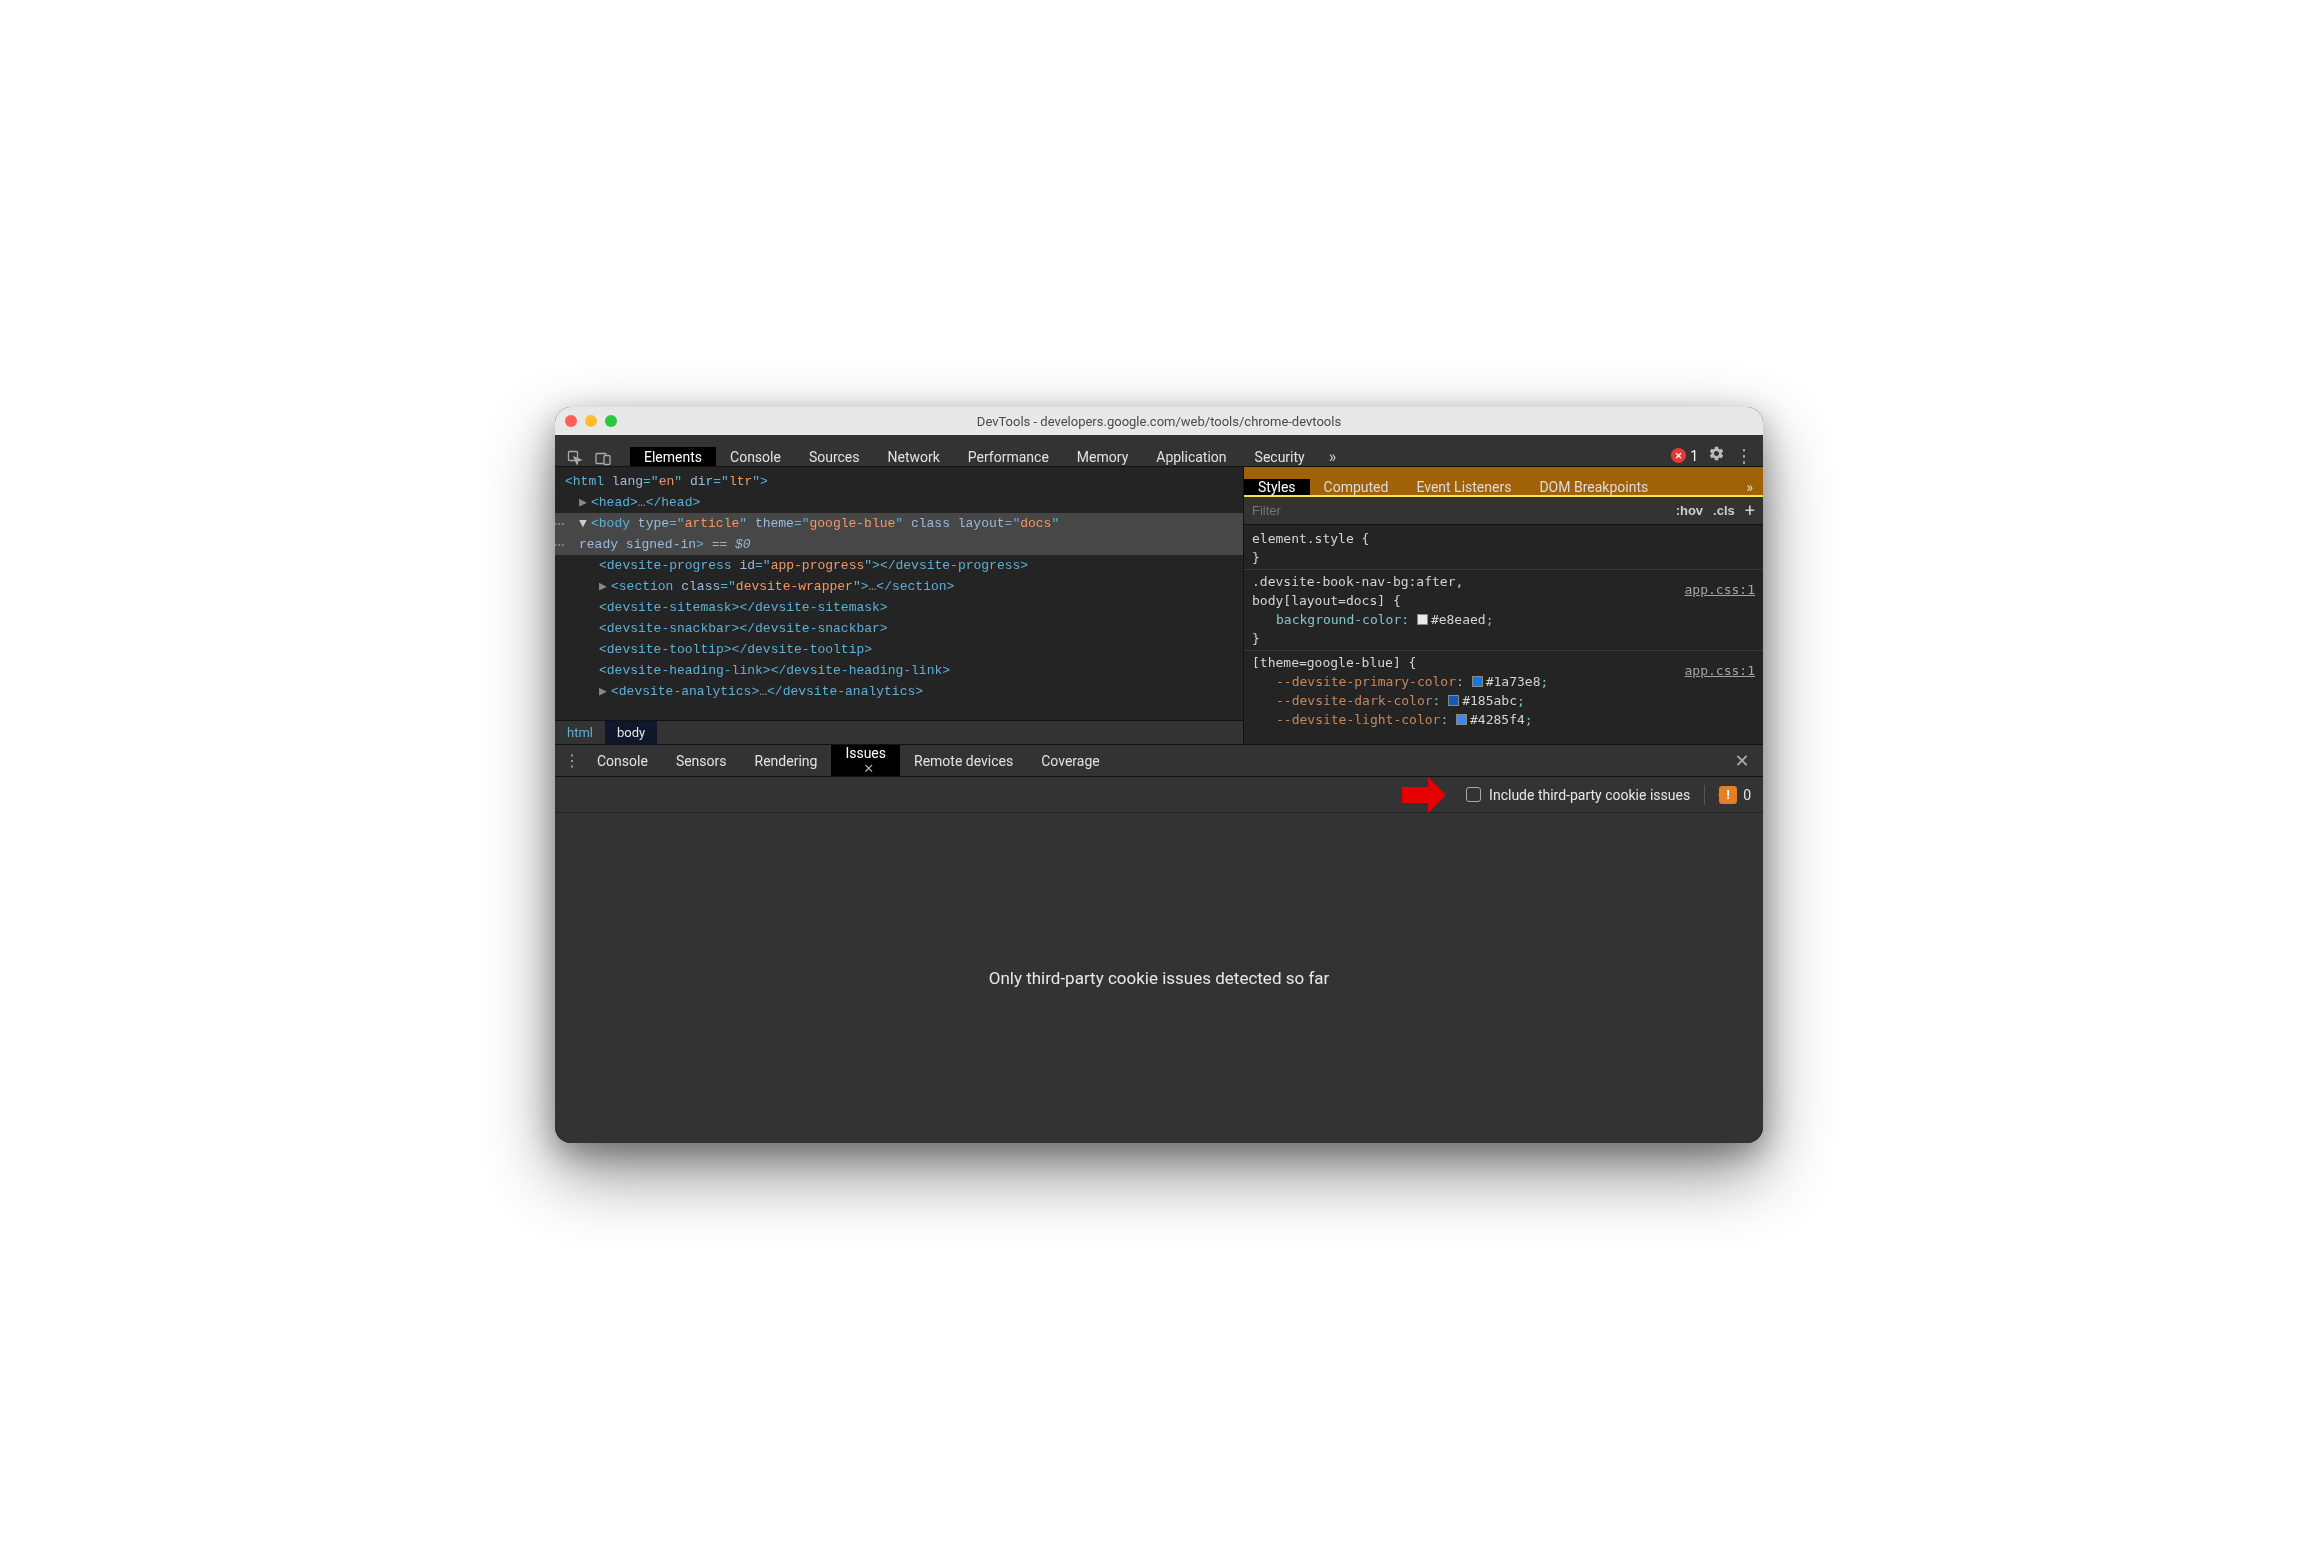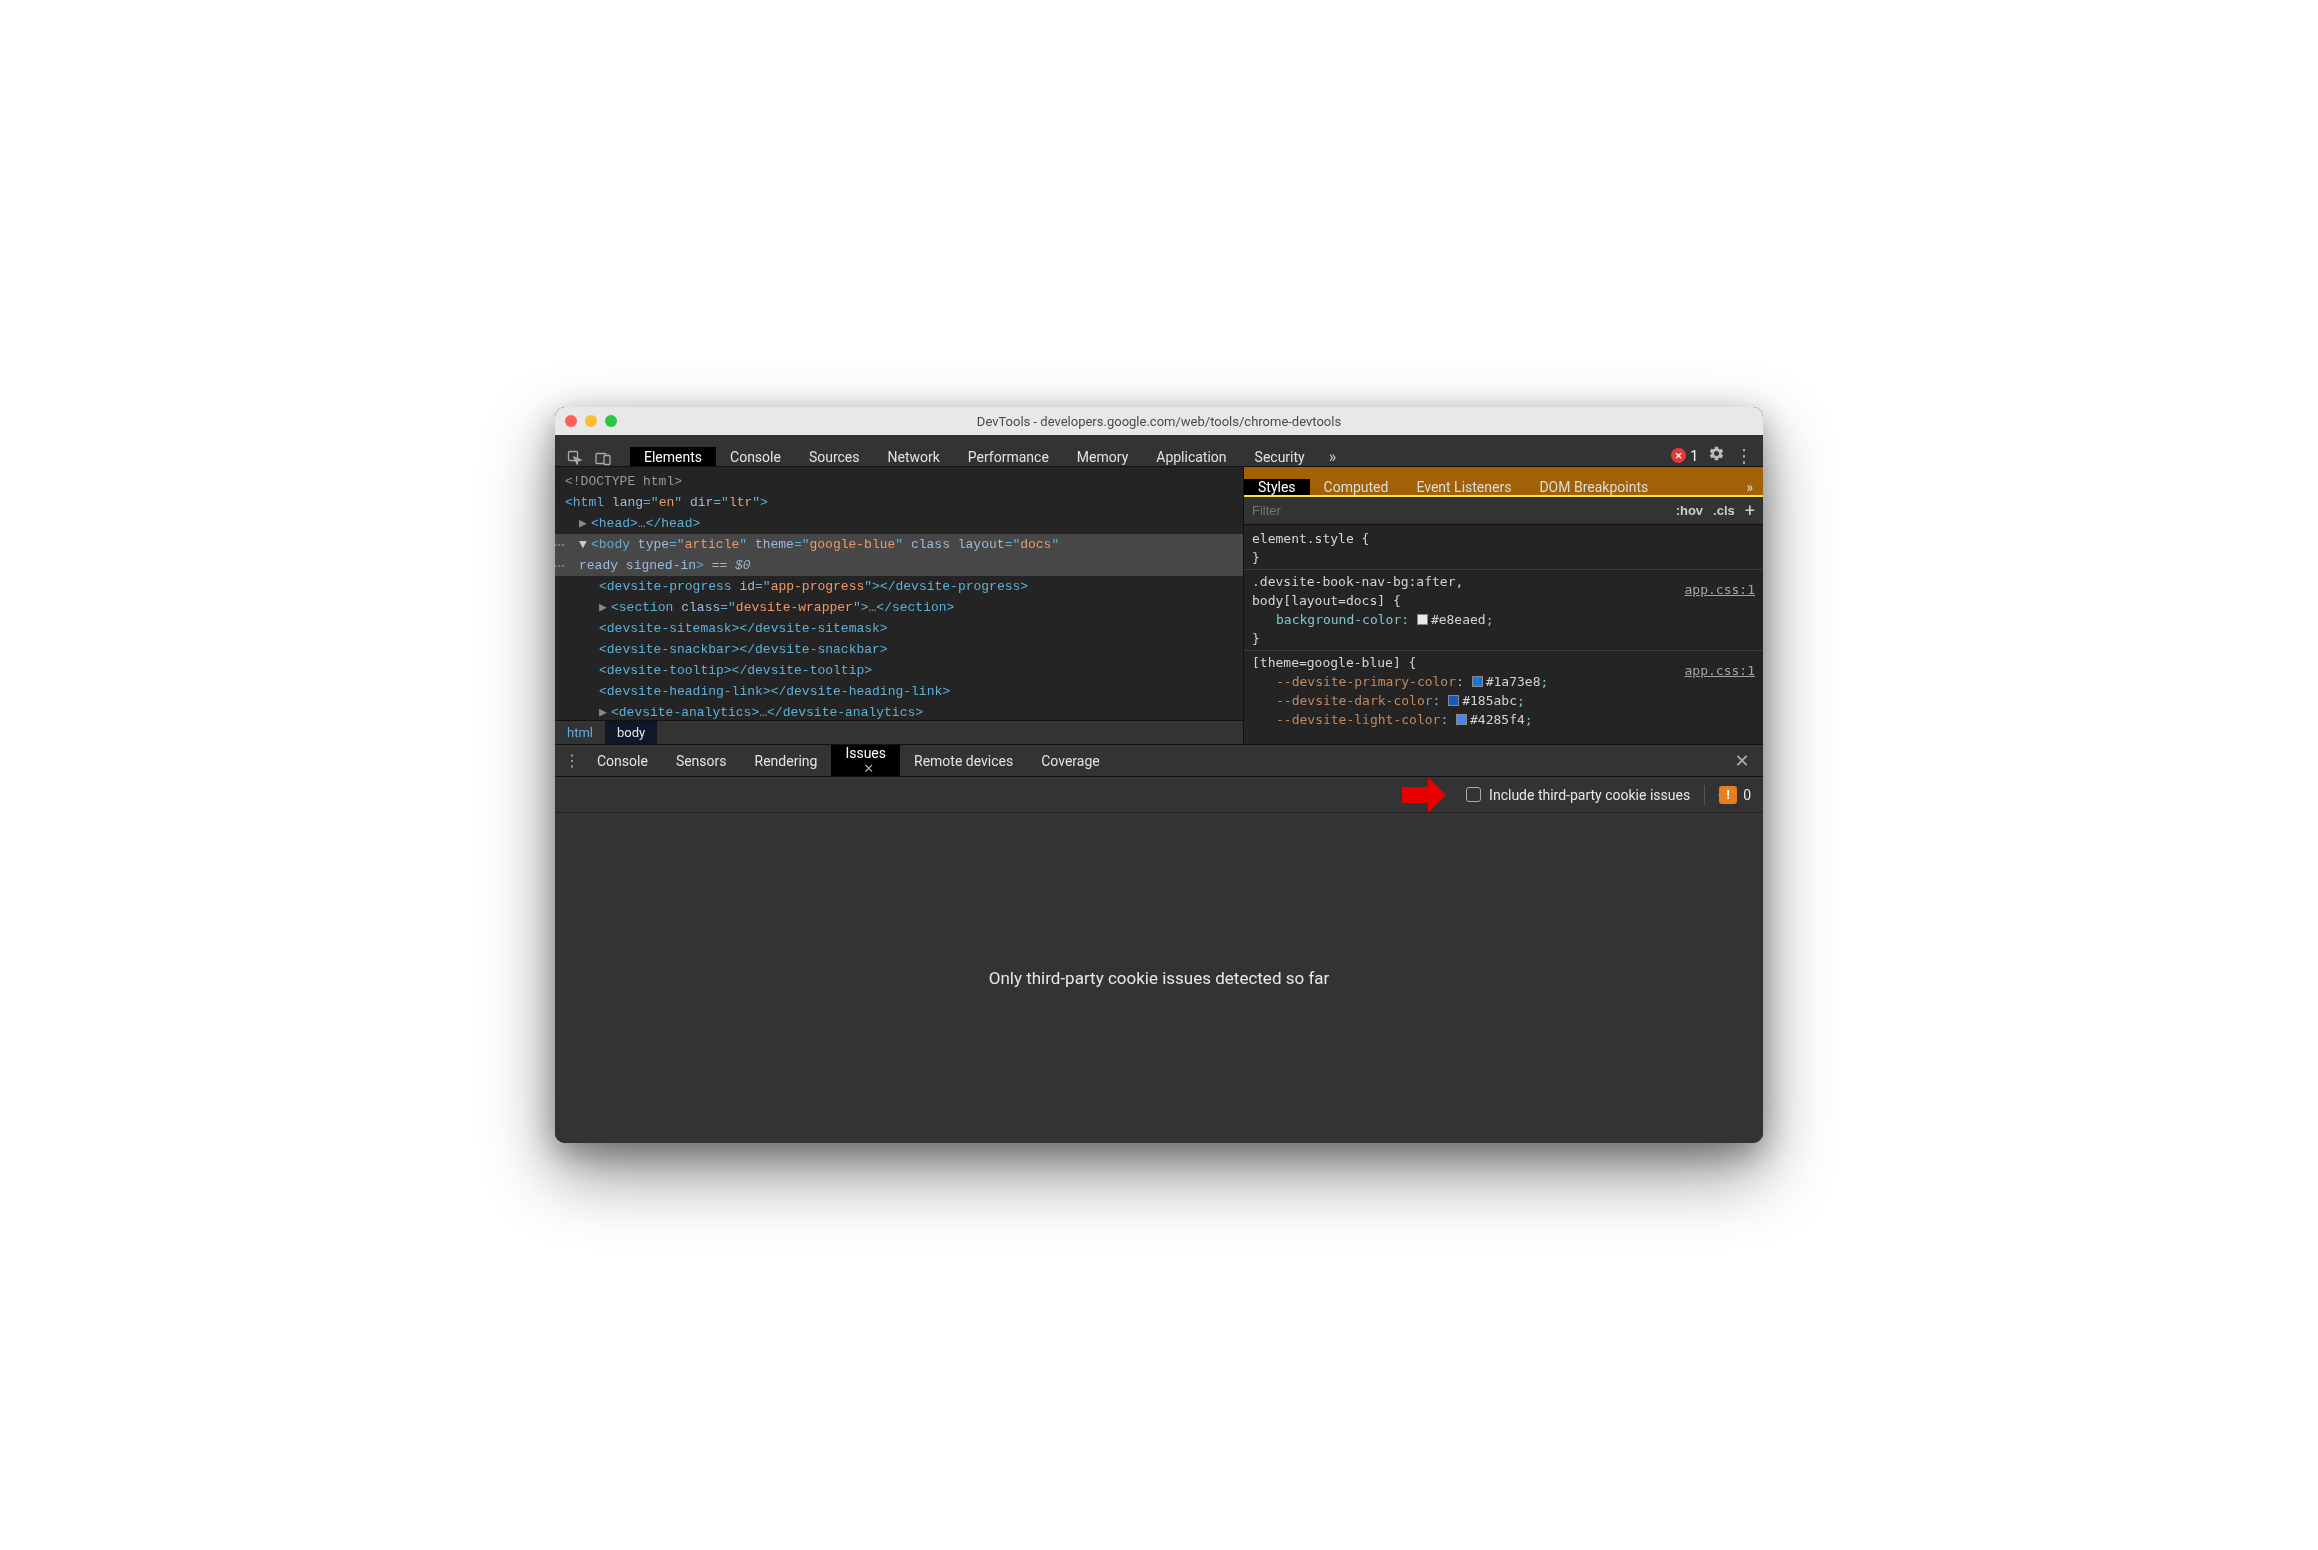--- a/index.html
+++ b/index.html
@@ -7,21 +7,21 @@
   background: #fff;
   font-family: -apple-system, BlinkMacSystemFont, "Segoe UI", Roboto, sans-serif;
   display: flex;
   align-items: center;
   justify-content: center;
   min-height: 100vh;
 }
 .window {
   width: 1208px;
   background: #242424;
-  border-radius: 10px;
+  border-radius: 16px;
   overflow: hidden;
   box-shadow: 0 30px 70px rgba(0,0,0,0.45), 0 10px 30px rgba(0,0,0,0.3);
   position: relative;
 }
 .titlebar {
   height: 28px;
   background: #e8e8e8;
   display: flex;
   align-items: center;
   position: relative;
@@ -228,21 +228,20 @@
             <path d="M19.14 12.94c.04-.3.06-.61.06-.94 0-.32-.02-.64-.07-.94l2.03-1.58c.18-.14.23-.41.12-.61l-1.92-3.32c-.12-.22-.37-.29-.59-.22l-2.39.96c-.5-.38-1.03-.7-1.62-.94l-.36-2.54c-.04-.24-.24-.41-.48-.41h-3.84c-.24 0-.43.17-.47.41l-.36 2.54c-.59.24-1.13.57-1.62.94l-2.39-.96c-.22-.08-.47 0-.59.22L2.74 8.87c-.12.21-.08.47.12.61l2.03 1.58c-.05.3-.07.63-.07.94 0 .31.02.64.06.94l-2.03 1.58c-.18.14-.23.41-.12.61l1.92 3.32c.12.22.37.29.59.22l2.39-.96c.5.38 1.03.7 1.62.94l.36 2.54c.05.24.24.41.48.41h3.84c.24 0 .44-.17.47-.41l.36-2.54c.59-.24 1.13-.56 1.62-.94l2.39.96c.22.08.47 0 .59-.22l1.92-3.32c.12-.22.07-.47-.12-.61l-2.01-1.58zM12 15.6c-1.98 0-3.6-1.62-3.6-3.6s1.62-3.6 3.6-3.6 3.6 1.62 3.6 3.6-1.62 3.6-3.6 3.6z"></path>
           </svg>
       </span>
       <span class="dots" style="font-size:18px;">⋮</span>
     </div>
   </div>
 
   <div class="main-split">
     <div class="dom-panel">
       <div class="dom-code">
-        <div class="line i1"><span class="gray">&lt;!DOCTYPE html&gt;</span></div>
         <div class="line i1"><span class="tag">&lt;html</span> <span class="attr">lang</span>="<span class="val">en</span>" <span class="attr">dir</span>="<span class="val">ltr</span>"<span class="tag">&gt;</span></div>
         <div class="line i2"><span class="tri">▶</span><span class="tag">&lt;head&gt;</span><span class="gray">…</span><span class="tag">&lt;/head&gt;</span></div>
         <div class="line i2 sel"><span class="tri" style="color:#ccc">▼</span><span class="tag">&lt;body</span> <span class="attr">type</span>="<span class="val">article</span>" <span class="attr">theme</span>="<span class="val">google-blue</span>" <span class="attr">class</span> <span class="attr">layout</span>="<span class="val">docs</span>"</div>
         <div class="line i2 sel" style="padding-left:24px;"><span class="attr">ready</span> <span class="attr">signed-in</span><span class="tag">&gt;</span><span class="dollar"> == $0</span></div>
         <div class="line i3"><span class="tag">&lt;devsite-progress</span> <span class="attr">id</span>="<span class="val">app-progress</span>"<span class="tag">&gt;&lt;/devsite-progress&gt;</span></div>
         <div class="line i3"><span class="tri">▶</span><span class="tag">&lt;section</span> <span class="attr">class</span>="<span class="val">devsite-wrapper</span>"<span class="tag">&gt;</span><span class="gray">…</span><span class="tag">&lt;/section&gt;</span></div>
         <div class="line i3"><span class="tag">&lt;devsite-sitemask&gt;&lt;/devsite-sitemask&gt;</span></div>
         <div class="line i3"><span class="tag">&lt;devsite-snackbar&gt;&lt;/devsite-snackbar&gt;</span></div>
         <div class="line i3"><span class="tag">&lt;devsite-tooltip&gt;&lt;/devsite-tooltip&gt;</span></div>
         <div class="line i3"><span class="tag">&lt;devsite-heading-link&gt;&lt;/devsite-heading-link&gt;</span></div>

